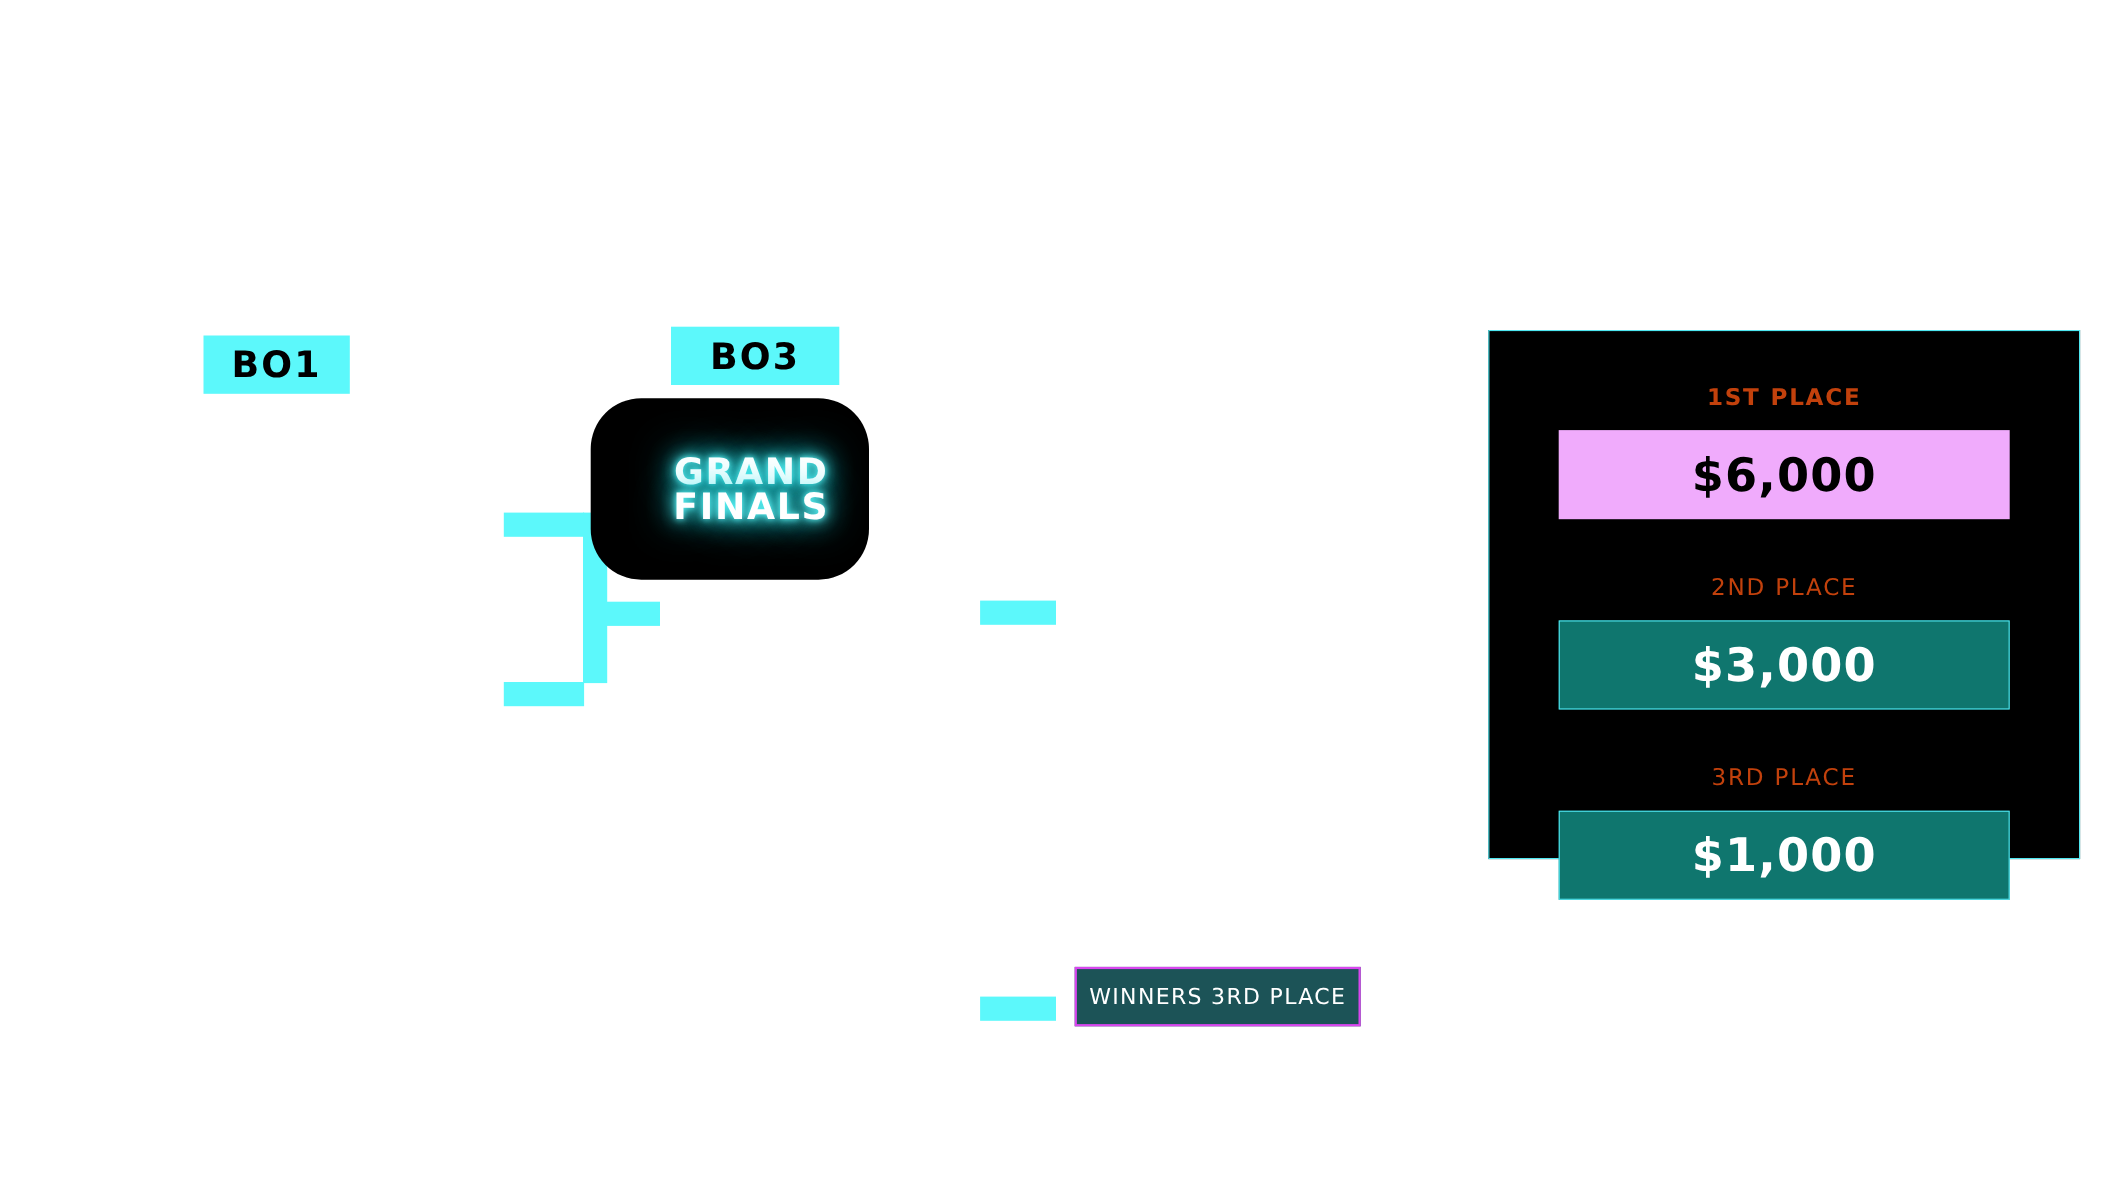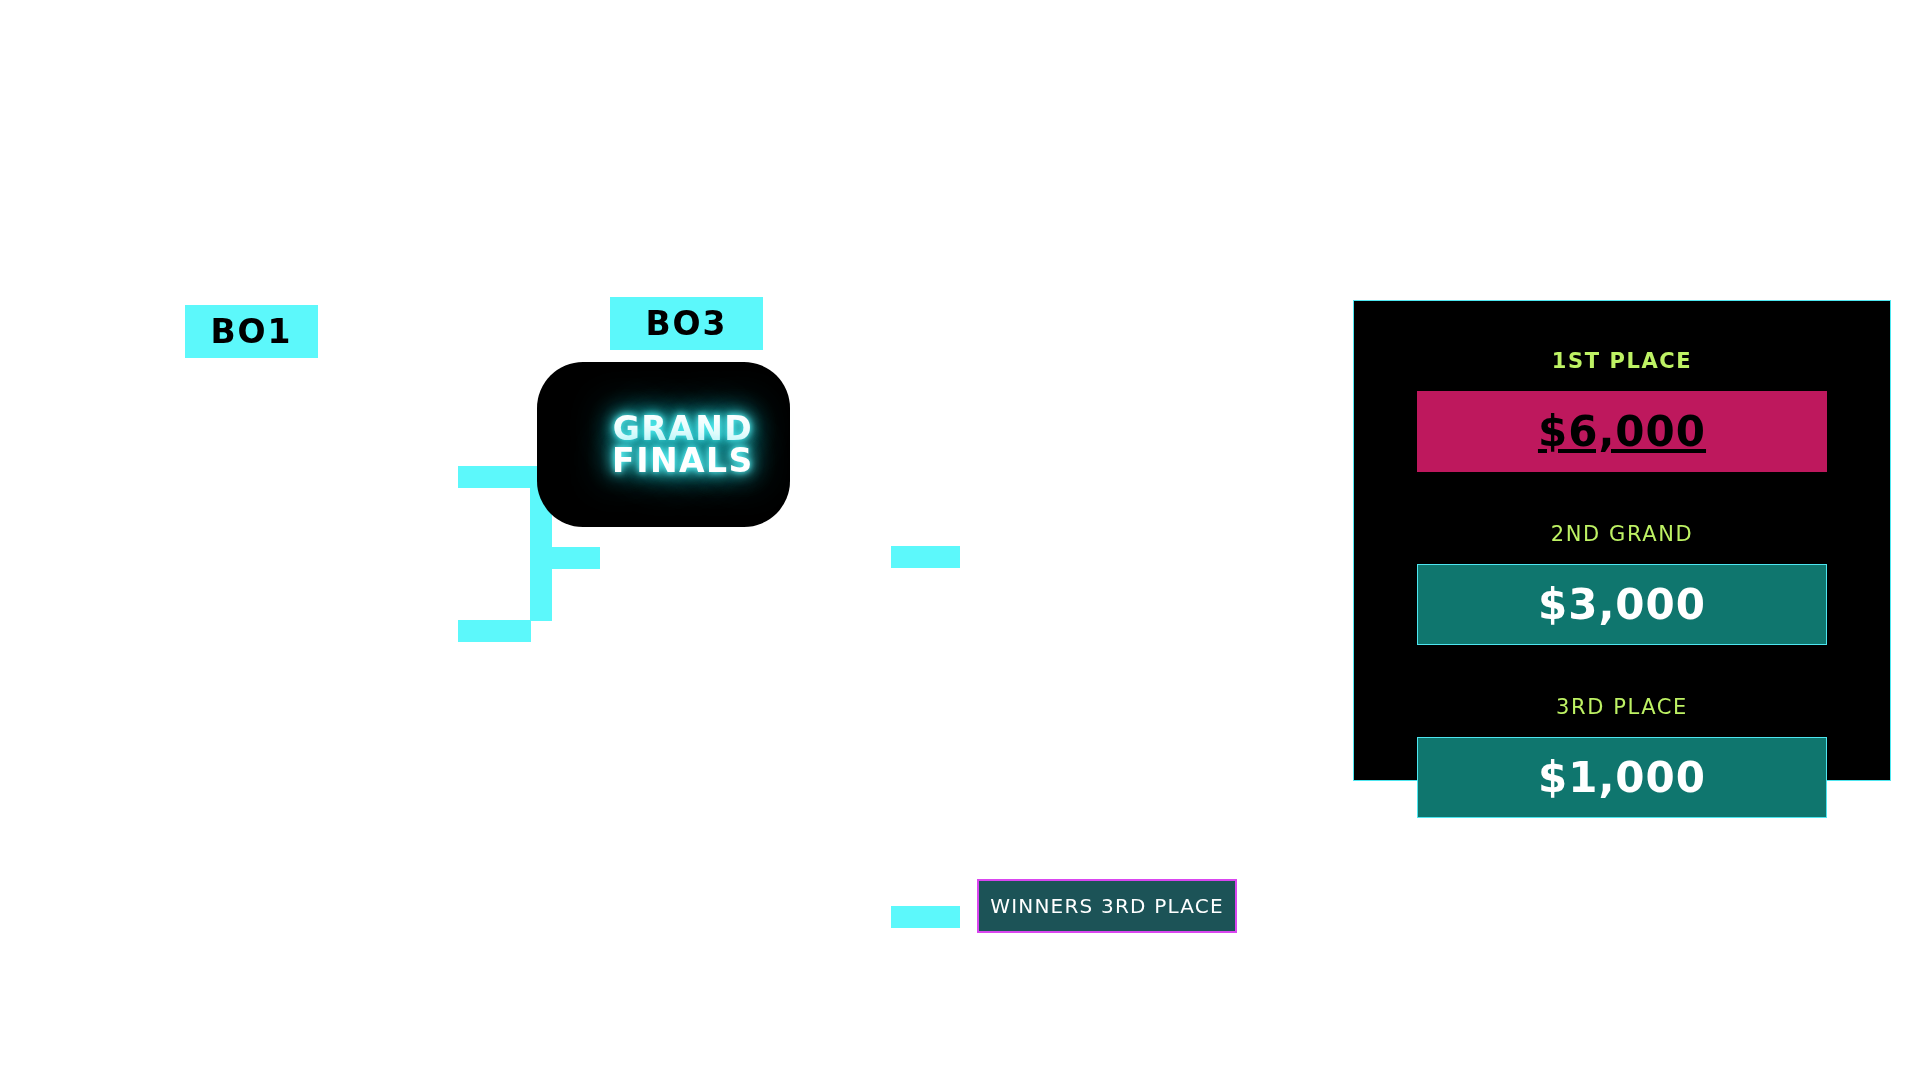--- a/index.html
+++ b/index.html
@@ -119,21 +119,21 @@
     background: #000000;
     border: 1.5px solid #4ee6f0;
     padding: 28px 52px 0 52px;
   }
 
   .prize-row { width: 100%; }
   .prize-row + .prize-row { margin-top: 19px; }
 
   .prize-label {
     text-align: center;
-    color: #bef264;
+    color: #c2410c;
     font-family: "DejaVu Sans", sans-serif;
     font-size: 21px;
     letter-spacing: 1.6px;
     line-height: 1;
     margin-bottom: 8px;
   }
   .prize-label.is-first { font-weight: bold; }
   .prize-label.is-rest  { font-weight: normal; }
 
   .prize-amount {
@@ -141,23 +141,22 @@
     display: flex;
     align-items: center;
     justify-content: center;
     font-family: "DejaVu Sans", sans-serif;
     font-weight: bold;
     font-size: 42px;
     letter-spacing: 1px;
     line-height: 1;
   }
   .prize-amount.filled {
-    background: #be185d;
+    background: #f0abfc;
     color: #000000;
-    text-decoration: underline;
   }
   .prize-amount.outlined {
     background: #0f766e;
     color: #ffffff;
     border: 1.5px solid #4ee6f0;
   }
 </style>
 </head>
 <body>
 
@@ -184,21 +183,21 @@
   <div class="winner-box" id="winners-3rd">WINNERS 3RD PLACE</div>
 
   <div id="prize-panel">
 
     <div class="prize-row">
       <div class="prize-label is-first">1ST PLACE</div>
       <div class="prize-amount filled">$6,000</div>
     </div>
 
     <div class="prize-row">
-      <div class="prize-label is-rest">2ND GRAND</div>
+      <div class="prize-label is-rest">2ND PLACE</div>
       <div class="prize-amount outlined">$3,000</div>
     </div>
 
     <div class="prize-row">
       <div class="prize-label is-rest">3RD PLACE</div>
       <div class="prize-amount outlined">$1,000</div>
     </div>
 
   </div>
 

